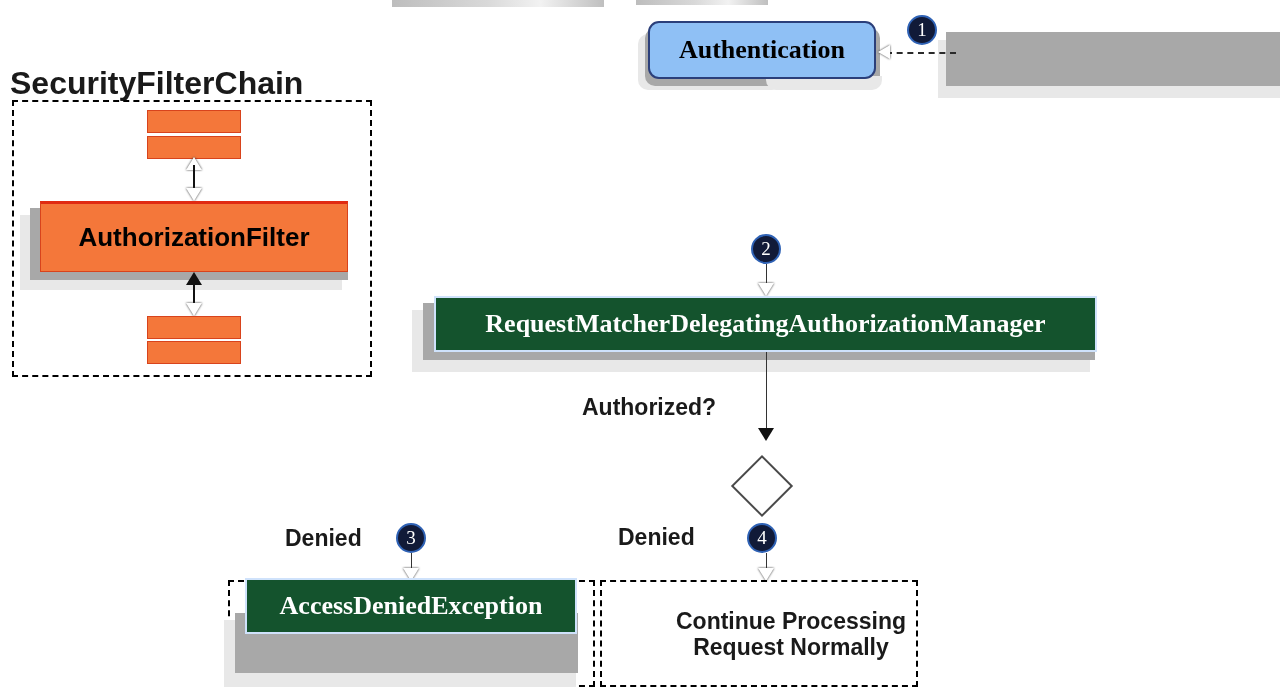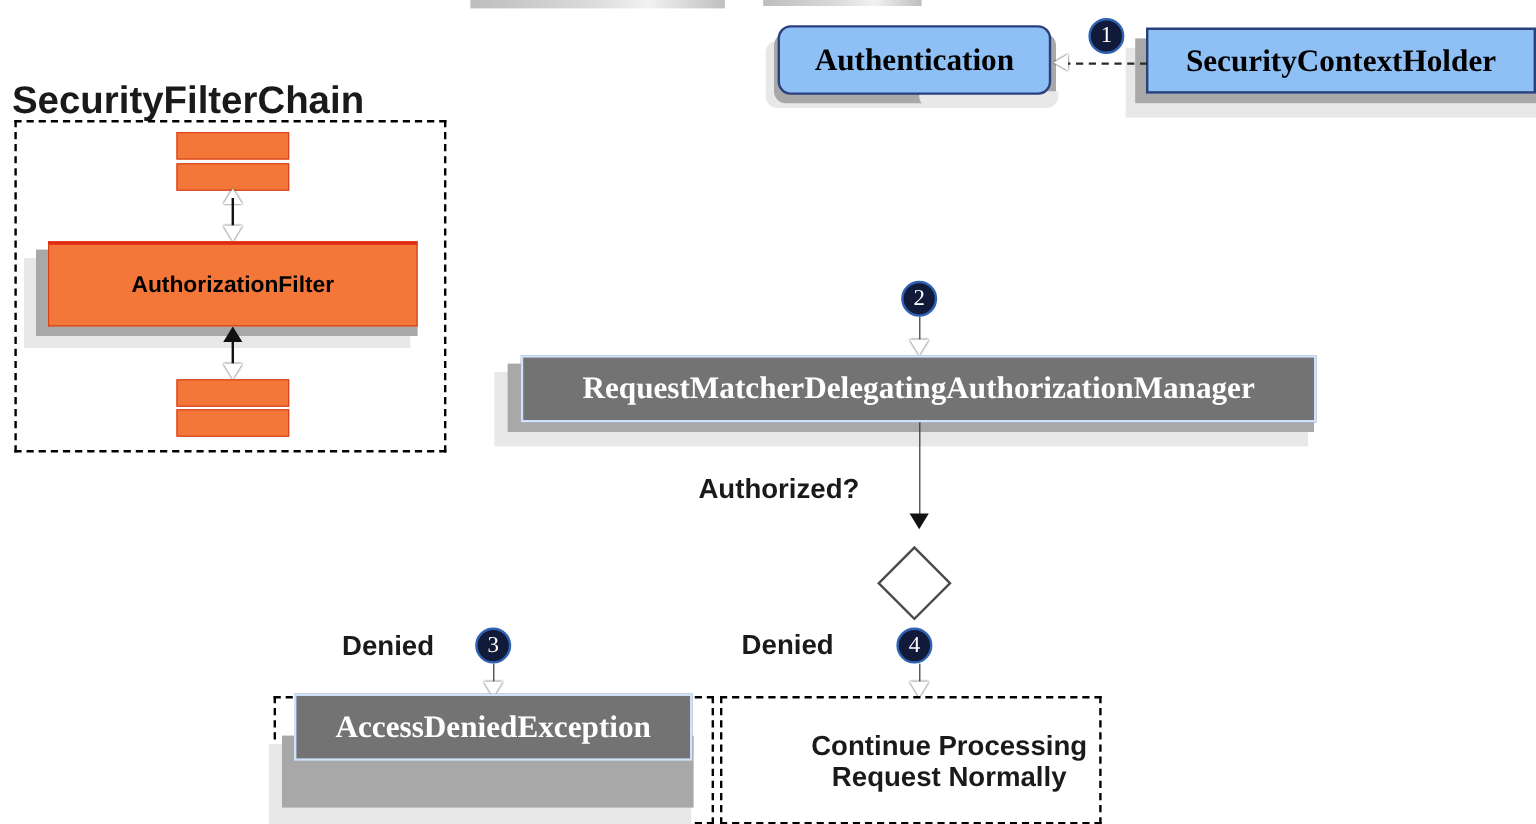--- a/index.html
+++ b/index.html
@@ -51,21 +51,21 @@
     justify-content: center;
     font-weight: bold;
     font-size: 26px;
     color: #000000;
     box-sizing: border-box;
   }
 
   
   .node-navy {
     position: absolute;
-    background: #737373;
+    background: #14532d;
     border: 2px solid #cfe2fb;
     display: flex;
     align-items: center;
     justify-content: center;
     font-weight: bold;
     font-size: 26px;
     color: #ffffff;
     box-sizing: border-box;
   }
 
@@ -74,21 +74,21 @@
     position: absolute;
     background: #f4773a;
     border: 1px solid #d8431c;
     border-top: 3px solid #e02b12;
     box-sizing: border-box;
     display: flex;
     align-items: center;
     justify-content: center;
     font-family: "Liberation Sans", sans-serif;
     font-weight: bold;
-    font-size: 19px;
+    font-size: 26px;
     color: #000000;
   }
   .bar-orange {
     position: absolute;
     background: #f4773a;
     border: 1px solid #d8431c;
     box-sizing: border-box;
   }
 
   
@@ -202,21 +202,20 @@
   <div class="clip-strip" style="left:392px; top:0px; width:212px; height:7px;"></div>
   <div class="clip-strip" style="left:636px; top:0px; width:132px; height:5px;"></div>
 
   <div class="shadow-lt" style="left:638px; top:34px; width:144px; height:56px; border-radius:10px;"></div>
   <div class="shadow-dk" style="left:645px; top:28px; width:235px; height:58px; border-radius:10px;"></div>
   <div class="shadow-lt" style="left:766px; top:76px; width:116px; height:14px; border-radius:0 0 10px 10px;"></div>
   <div class="node-auth" style="left:648px; top:21px; width:228px; height:58px;">Authentication</div>
 
   <div class="shadow-lt" style="left:938px; top:40px; width:342px; height:58px;"></div>
   <div class="shadow-dk" style="left:946px; top:32px; width:334px; height:54px;"></div>
-  <div class="node-blue" style="left:955px; top:23px; width:325px; height:55px;">SecurityContextHolder</div>
 
   <div class="hdash" style="left:886px; top:52px; width:70px;"></div>
   <div class="arrow-left-hollow" style="left:878px; top:45px;"></div>
   <div class="step-circle" style="left:907px; top:15px;">1</div>
 
   <div class="label label-chain" style="left:10px; top:65px;">SecurityFilterChain</div>
   <div class="dashed-box" style="left:12px; top:100px; width:360px; height:277px;"></div>
 
   <div class="bar-orange" style="left:147px; top:110px; width:94px; height:23px;"></div>
   <div class="bar-orange" style="left:147px; top:136px; width:94px; height:23px;"></div>

